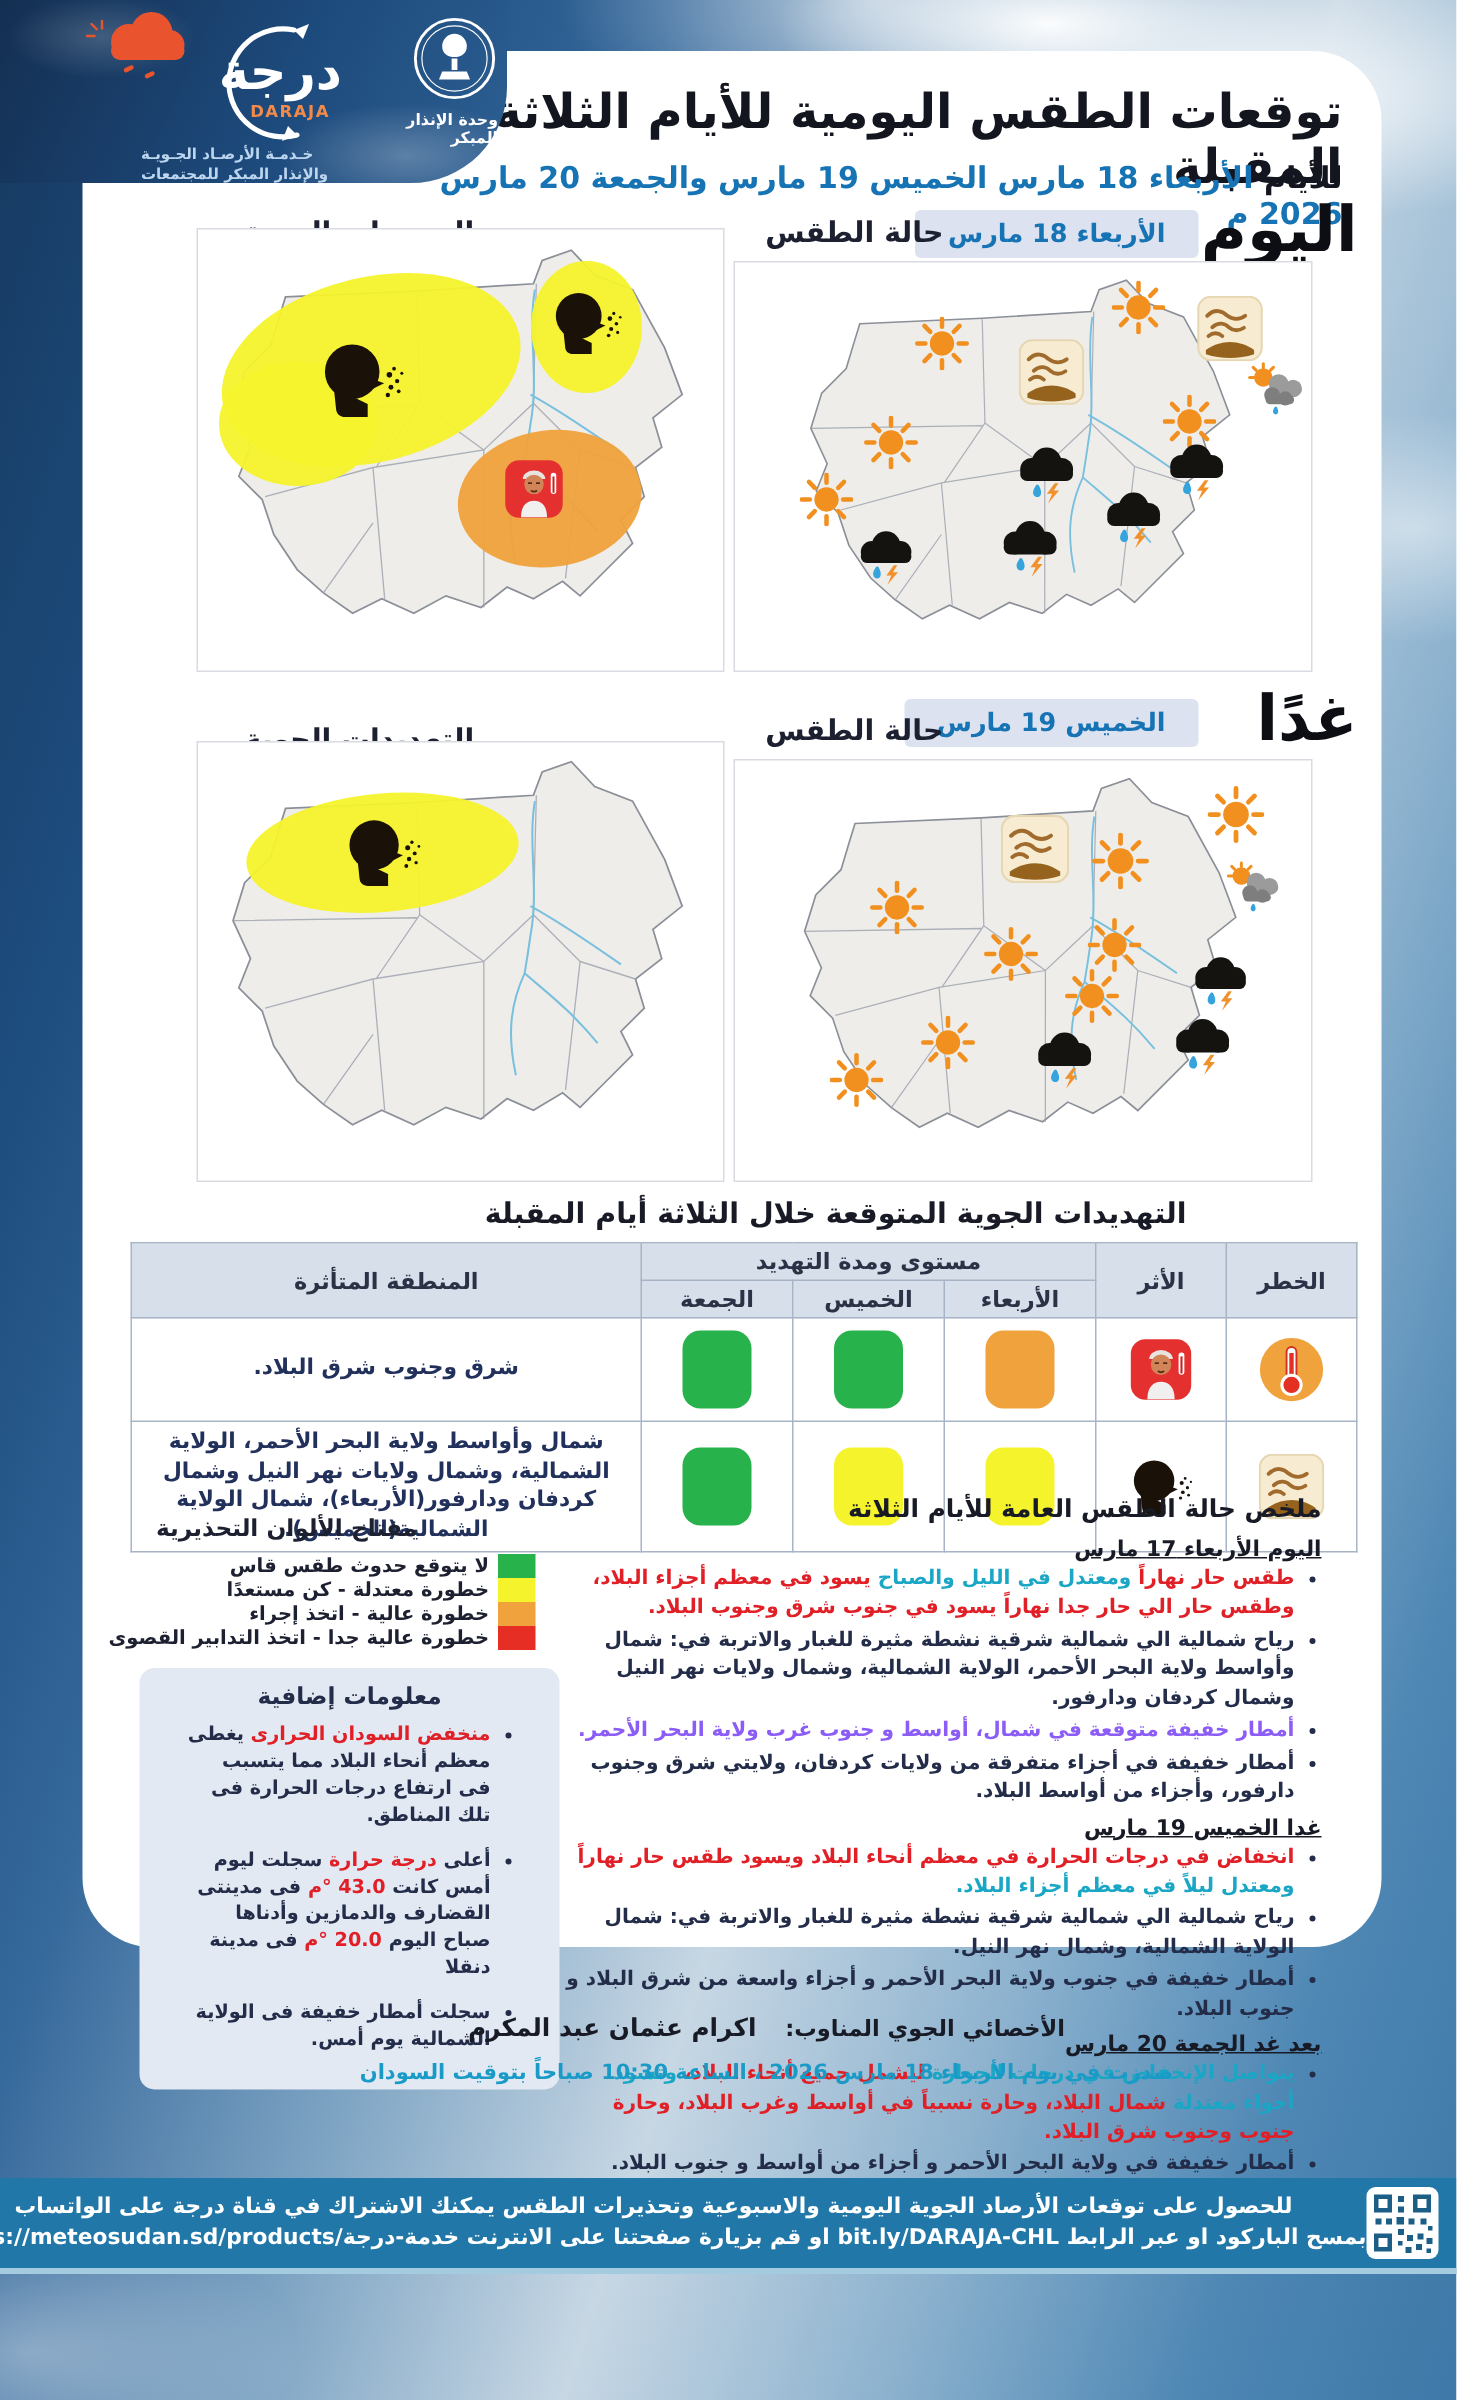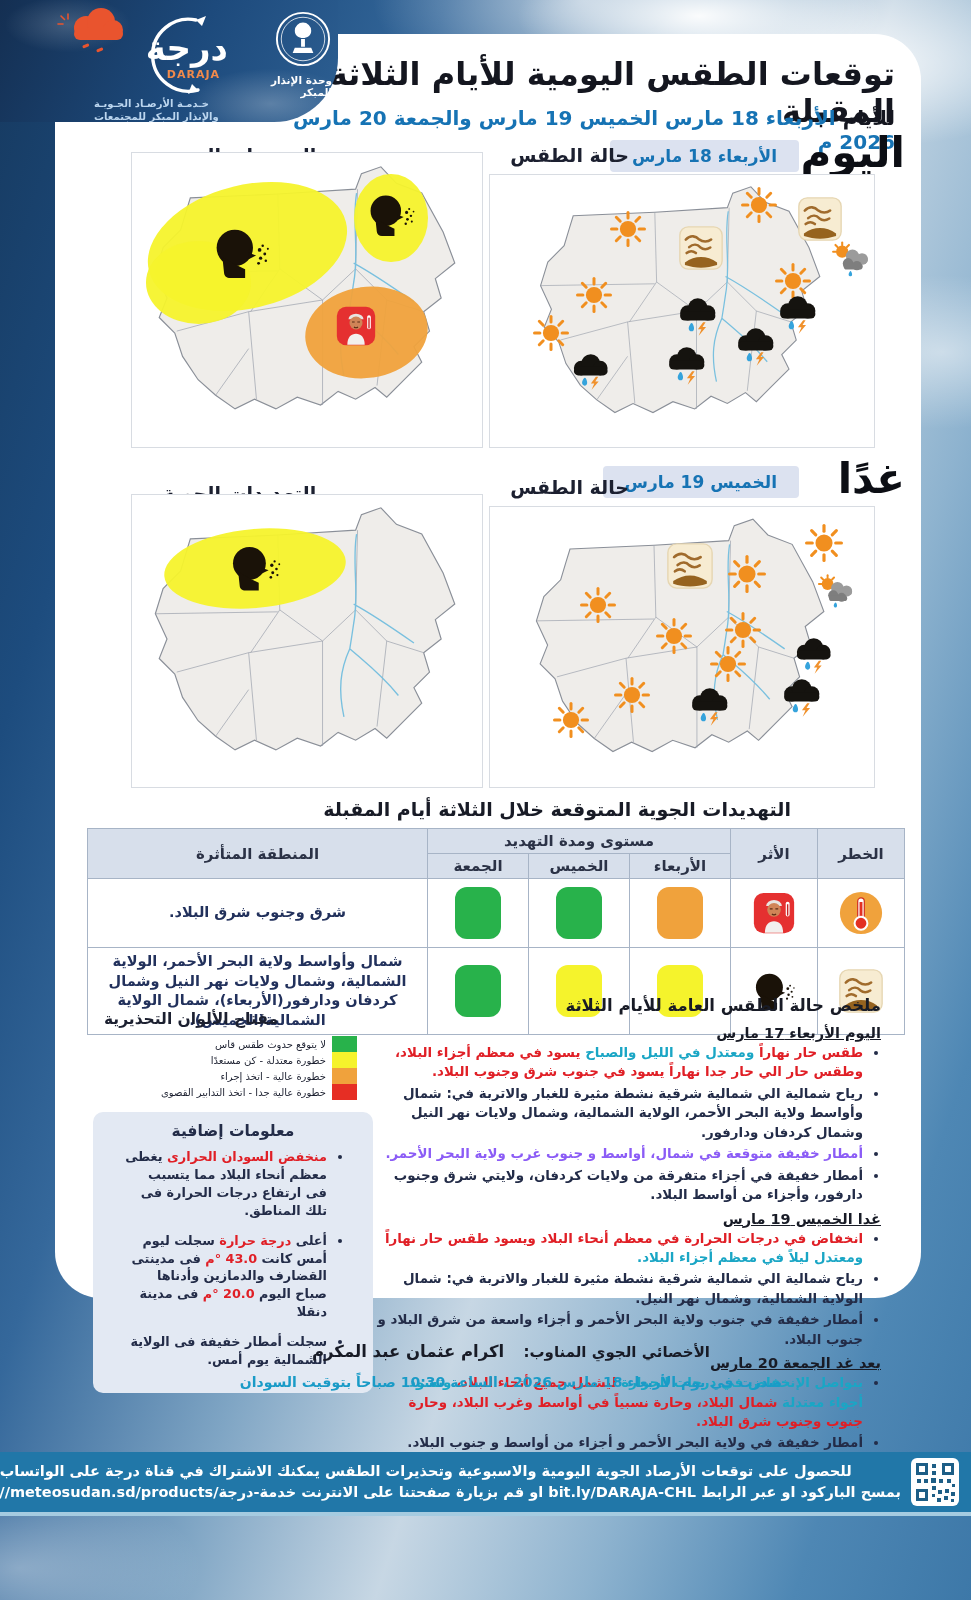--- a/index.html
+++ b/index.html
@@ -58,39 +58,39 @@
   .threat-table td{background:#fff;padding:4px;}
   .col-haz{width:74px;}.col-imp{width:74px;}.col-day{width:88px;}
   .area-cell{text-align:right;font-size:14.5px;font-weight:bold;color:#22315c;padding:4px 12px !important;line-height:1.35;}
   .chip{width:46px;height:52px;border-radius:12px;margin:4px auto;}
   .cell-icon{display:block;margin:4px auto;}
   
   .color-key{position:absolute;left:30px;top:976px;width:272px;direction:rtl;}
   .key-title{text-align:center;font-size:15.5px;font-weight:800;color:#1c2030;margin-bottom:8px;padding-right:60px;}
   .key-row{display:flex;align-items:center;direction:rtl;}
   .key-chip{width:25px;height:16px;flex:0 0 25px;}
-  .key-label{font-size:10px;font-weight:normal;color:#1c2030;padding-left:6px;white-space:nowrap;margin-right:6px;}
+  .key-label{font-size:13px;font-weight:bold;color:#1c2030;padding-left:6px;white-space:nowrap;margin-right:6px;}
   
   .info-box{position:absolute;left:38px;top:1078px;width:280px;background:#e3e9f3;border-radius:10px;padding:10px 30px 12px;direction:rtl;box-sizing:border-box;}
   .info-title{text-align:center;font-size:15.5px;font-weight:800;color:#232c48;margin-bottom:8px;}
   .info-list{margin:0;padding:0 16px 0 0;}
   .info-list li{font-size:12.8px;font-weight:bold;color:#232c48;line-height:1.4;margin-bottom:12px;}
   
   .summary{position:absolute;right:40px;top:962px;width:510px;direction:rtl;text-align:right;}
   .sum-title{font-size:16.5px;font-weight:800;color:#181b26;margin-bottom:10px;}
   .sum-heading{font-size:14.5px;font-weight:800;color:#181b26;text-decoration:underline;margin:6px 0 2px;}
   .sum-list{margin:0;padding:0 18px 0 0;}
   .sum-list li{font-size:13.4px;font-weight:bold;color:#232c48;line-height:1.45;margin-bottom:2px;}
   
   .sig{position:absolute;top:1308px;right:180px;width:460px;direction:rtl;text-align:center;font-size:15px;font-weight:bold;color:#181b26;}
   .sig .name{font-weight:800;font-size:16.5px;margin-right:14px;}
   .issued{position:absolute;top:1340px;right:120px;width:580px;direction:rtl;text-align:center;font-size:14px;font-weight:bold;color:#1a9bc7;}
   
   .bottom-bar{position:absolute;left:0;right:0;top:1452px;height:64px;background:#2177a8;border-bottom:4px solid #a5cbe0;
-    display:flex;align-items:center;direction:rtl;padding:0 12px;box-sizing:border-box;gap:10px;}
+    display:flex;align-items:center;direction:rtl;padding:0 12px;box-sizing:border-box;}
   .qr{flex:0 0 48px;width:48px;height:48px;background:#fff;border-radius:6px;padding:3px;box-sizing:border-box;}
   .bar-text{flex:1;color:#fff;text-align:center;direction:rtl;line-height:1.45;}
   .bar-line{font-size:14.5px;font-weight:bold;white-space:nowrap;}
   .bar-line b{font-weight:800;}
   .hidden-defs{position:absolute;width:0;height:0;overflow:hidden;}
 </style>
 </head>
 <body>
 
 <svg class="hidden-defs" aria-hidden="true">

